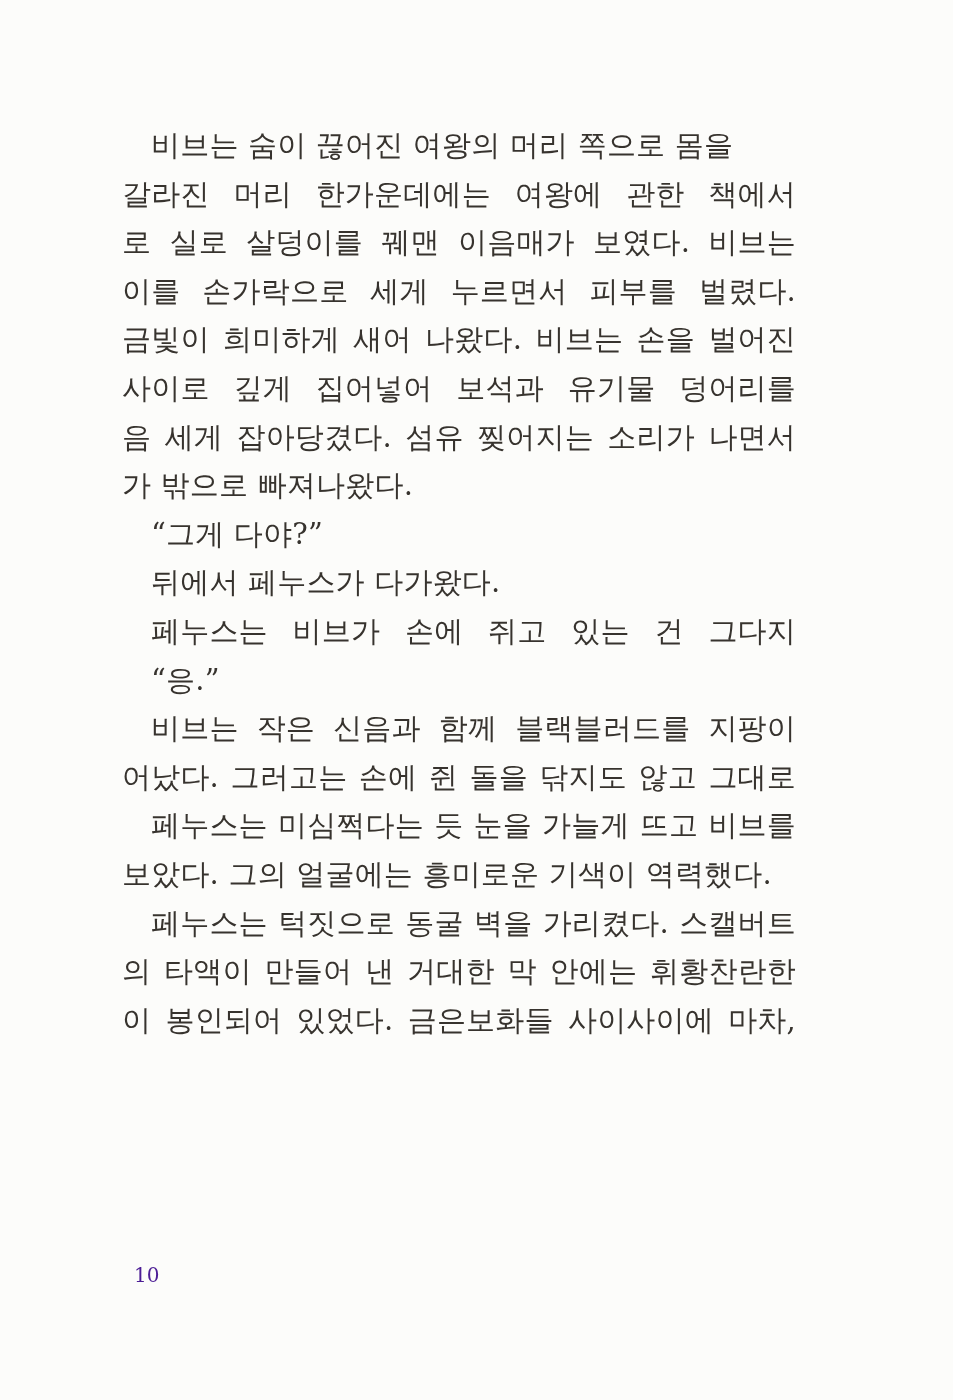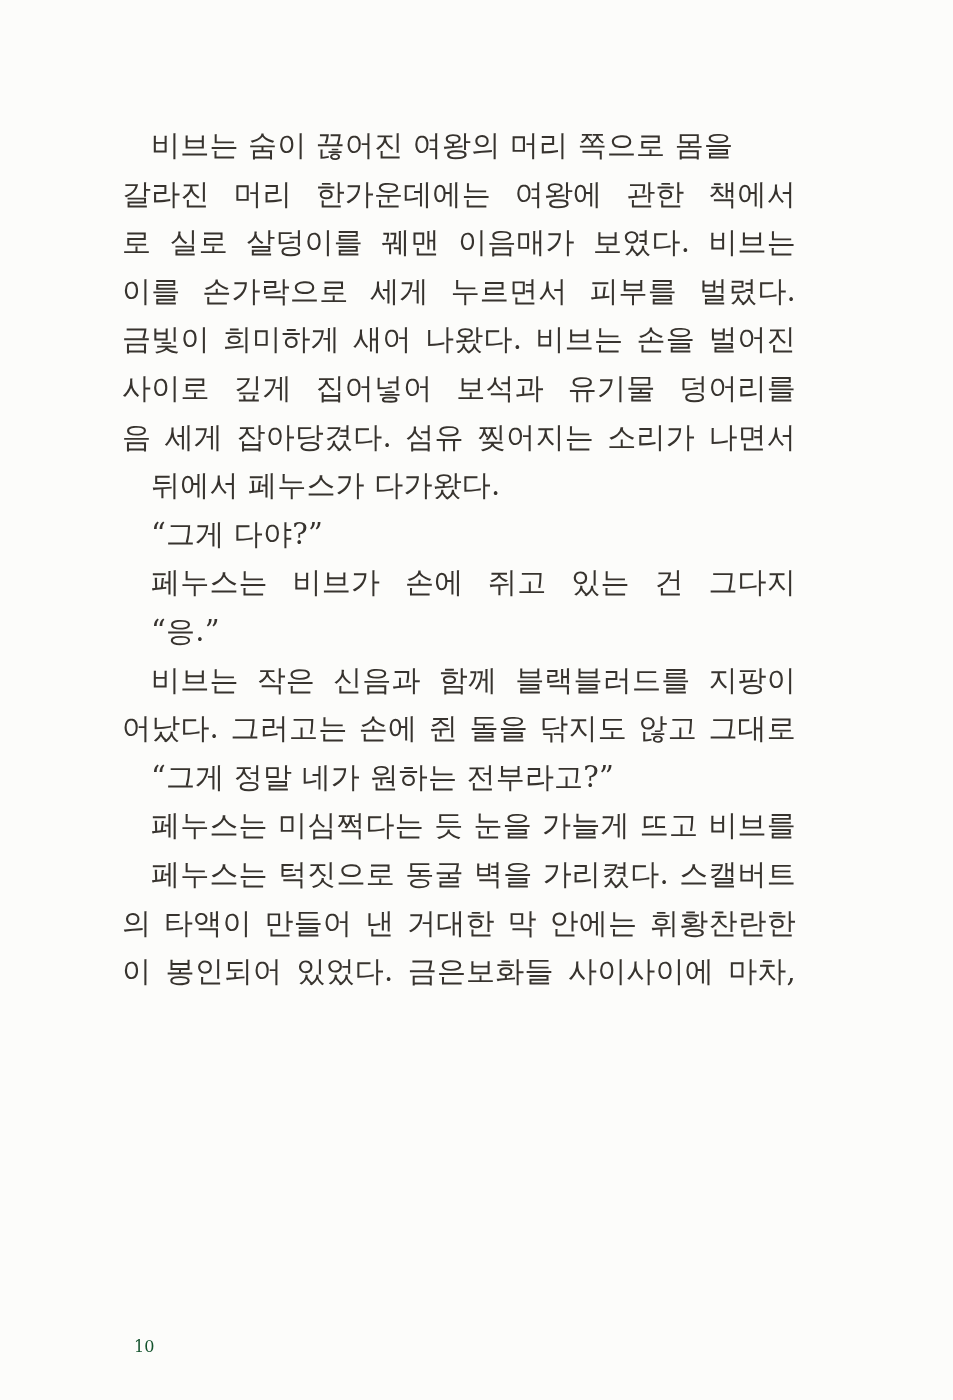--- a/index.html
+++ b/index.html
@@ -38,44 +38,45 @@
   .line.justify {
     text-align: justify;
     text-align-last: justify;
   }
   .line.indent {
     padding-left: 29px;
   }
   .page-number {
     position: absolute;
     left: 134px;
-    top: 1330px;
-    font-size: 16px;
+    top: 1258px;
+    font-size: 20px;
     line-height: 34px;
-    color: #14532d;
+    color: #4c1d95;
   }
 </style>
 </head>
 <body>
 
 <div class="page">
   <div class="text-block" id="text-block">
       <div class="line indent">비브는 숨이 끊어진 여왕의 머리 쪽으로 몸을 기울였다.</div>
       <div class="line justify">갈라진 머리 한가운데에는 여왕에 관한 책에서 읽었던 대</div>
       <div class="line justify">로 실로 살덩이를 꿰맨 이음매가 보였다. 비브는 봉합선 사</div>
       <div class="line justify">이를 손가락으로 세게 누르면서 피부를 벌렸다. 틈새로 황</div>
       <div class="line justify">금빛이 희미하게 새어 나왔다. 비브는 손을 벌어진 살덩이</div>
       <div class="line justify">사이로 깊게 집어넣어 보석과 유기물 덩어리를 감아쥔 다</div>
       <div class="line justify">음 세게 잡아당겼다. 섬유 찢어지는 소리가 나면서 덩어리</div>
+      <div class="line">가 밖으로 빠져나왔다.</div>
+      <div class="line indent">“그게 다야?”</div>
       <div class="line indent">뒤에서 페누스가 다가왔다.</div>
-      <div class="line indent">“그게 다야?”</div>
       <div class="line indent justify">페누스는 비브가 손에 쥐고 있는 건 그다지 관심이 없다</div>
       <div class="line indent">“응.”</div>
       <div class="line indent justify">비브는 작은 신음과 함께 블랙블러드를 지팡이 삼아 일</div>
       <div class="line justify">어났다. 그러고는 손에 쥔 돌을 닦지도 않고 그대로 탄약띠</div>
-      <div class="line indent">“그게 정말 네가 원하는 전부라고?”</div>
       <div class="line indent justify">페누스는 미심쩍다는 듯 눈을 가늘게 뜨고 비브를 올려다</div>
+      <div class="line">보았다. 그의 얼굴에는 흥미로운 기색이 역력했다.</div>
       <div class="line indent justify">페누스는 턱짓으로 동굴 벽을 가리켰다. 스캘버트 여왕</div>
       <div class="line justify">의 타액이 만들어 낸 거대한 막 안에는 휘황찬란한 보물들</div>
       <div class="line justify">이 봉인되어 있었다. 금은보화들 사이사이에 마차, 궤짝, 사</div>
     </div>
   <div class="page-number">10</div>
 </div>
 
 </body></html>

